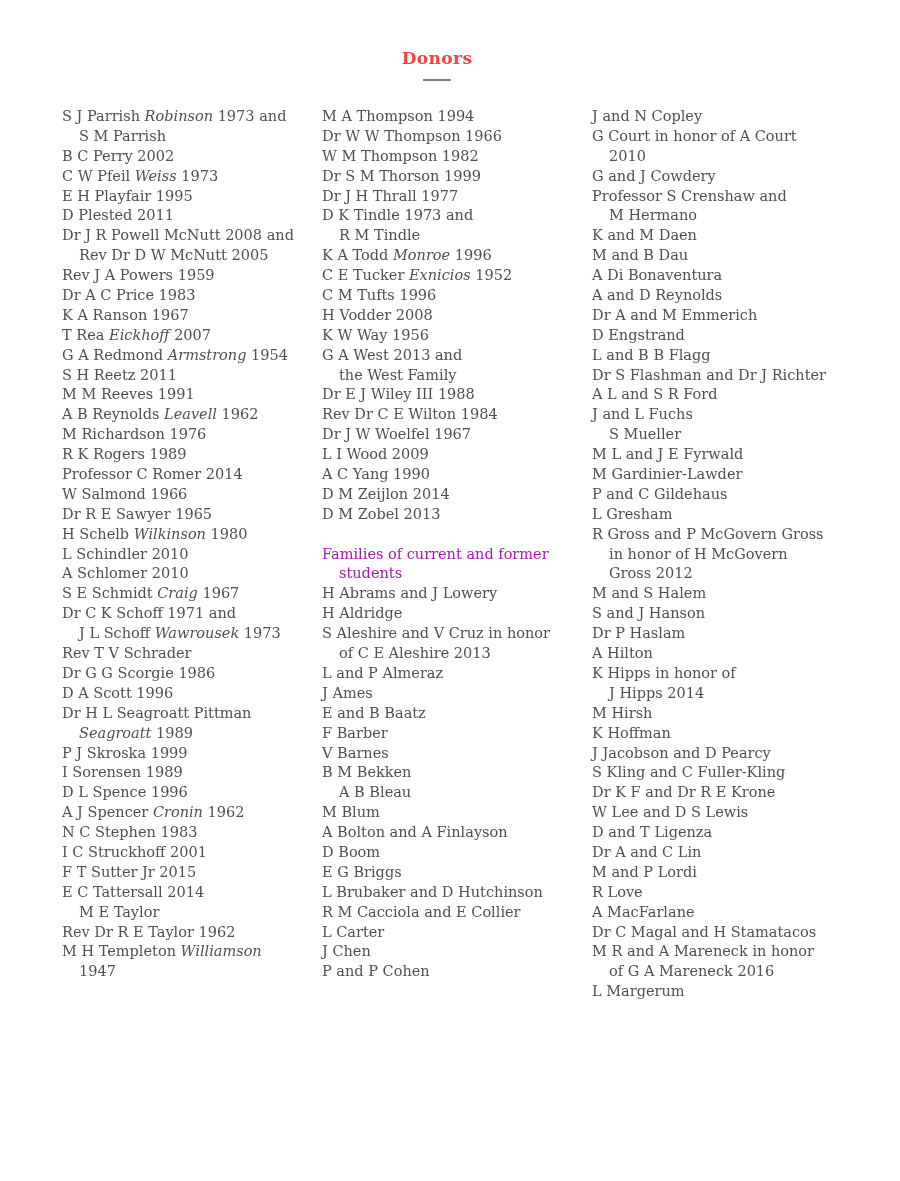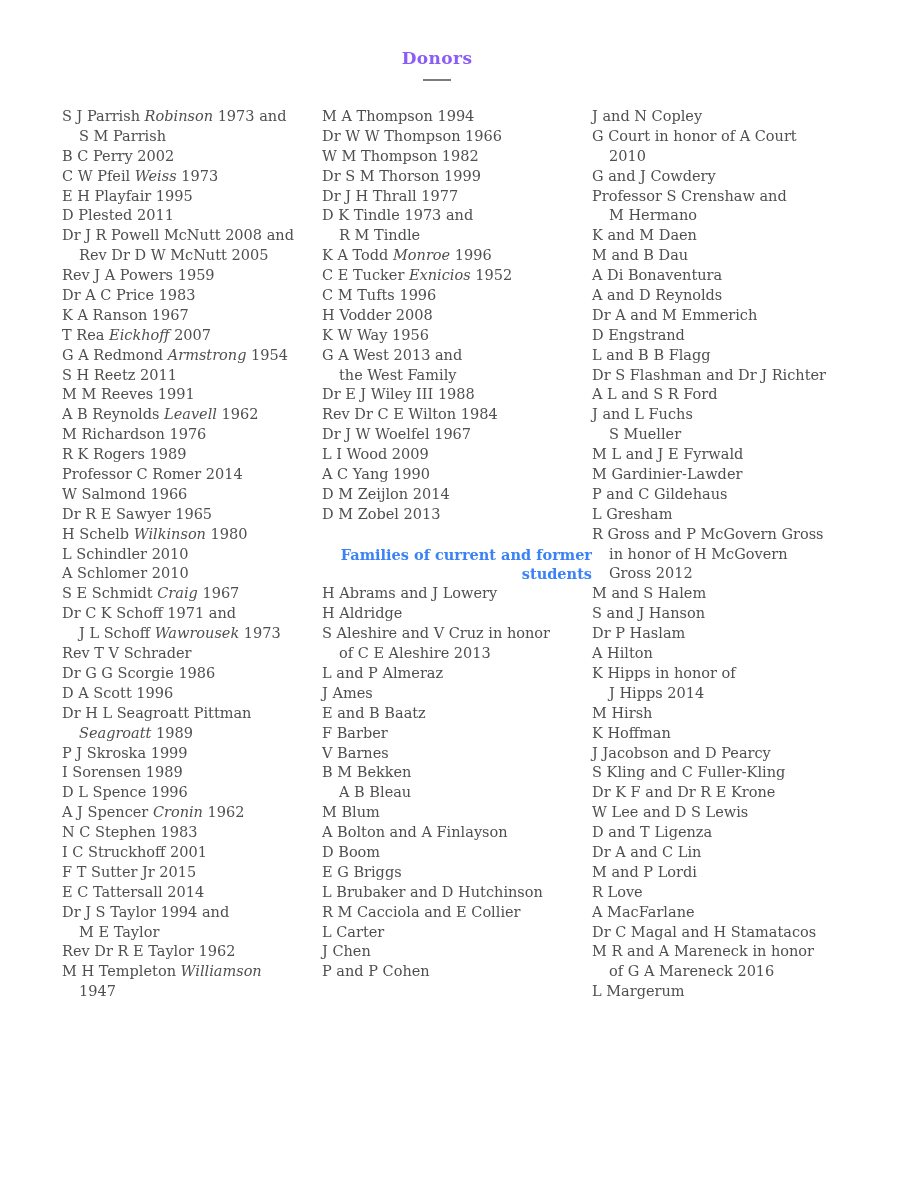--- a/index.html
+++ b/index.html
@@ -16,21 +16,21 @@
   .page {
     padding: 48px 0 0 62px;
   }
   .header {
     width: 750px;
     text-align: center;
   }
   .title {
     font-size: 17px;
     font-weight: bold;
-    color: #8b5cf6;
+    color: #ef4444;
     letter-spacing: 0.4px;
   }
   .rule {
     width: 28px;
     height: 2px;
     background: #7d7c7a;
     margin: 11px auto 0 auto;
   }
   .columns {
     display: flex;
@@ -41,21 +41,21 @@
   .col-2 { width: 270px; }
   .col-3 { width: 300px; }
   .line {
     font-size: 14.5px;
     line-height: 19.9px;
     height: 19.9px;
     color: #514f4e;
     white-space: nowrap;
   }
   .line.indent { padding-left: 17px; }
-  .line.bold { font-weight: bold; color: #3b82f6; text-align: right; }
+  .line.bold { font-weight: normal; color: #a21caf; }
   .line.blank { visibility: hidden; }
   .italic { font-style: italic; }
 </style>
 </head>
 <body>
 
 <div class="page">
   <div class="header">
     <div class="title">Donors</div>
     <div class="rule"></div>
@@ -95,21 +95,20 @@
         <div class="line"><span>Dr H L Seagroatt Pittman</span></div>
         <div class="line indent"><span class="italic">Seagroatt</span><span> 1989</span></div>
         <div class="line"><span>P J Skroska 1999</span></div>
         <div class="line"><span>I Sorensen 1989</span></div>
         <div class="line"><span>D L Spence 1996</span></div>
         <div class="line"><span>A J Spencer </span><span class="italic">Cronin</span><span> 1962</span></div>
         <div class="line"><span>N C Stephen 1983</span></div>
         <div class="line"><span>I C Struckhoff 2001</span></div>
         <div class="line"><span>F T Sutter Jr 2015</span></div>
         <div class="line"><span>E C Tattersall 2014</span></div>
-        <div class="line"><span>Dr J S Taylor 1994 and</span></div>
         <div class="line indent"><span>M E Taylor</span></div>
         <div class="line"><span>Rev Dr R E Taylor 1962</span></div>
         <div class="line"><span>M H Templeton </span><span class="italic">Williamson</span></div>
         <div class="line indent"><span>1947</span></div>
       </div>
     <div class="col col-2">
         <div class="line"><span>M A Thompson 1994</span></div>
         <div class="line"><span>Dr W W Thompson 1966</span></div>
         <div class="line"><span>W M Thompson 1982</span></div>
         <div class="line"><span>Dr S M Thorson 1999</span></div>

